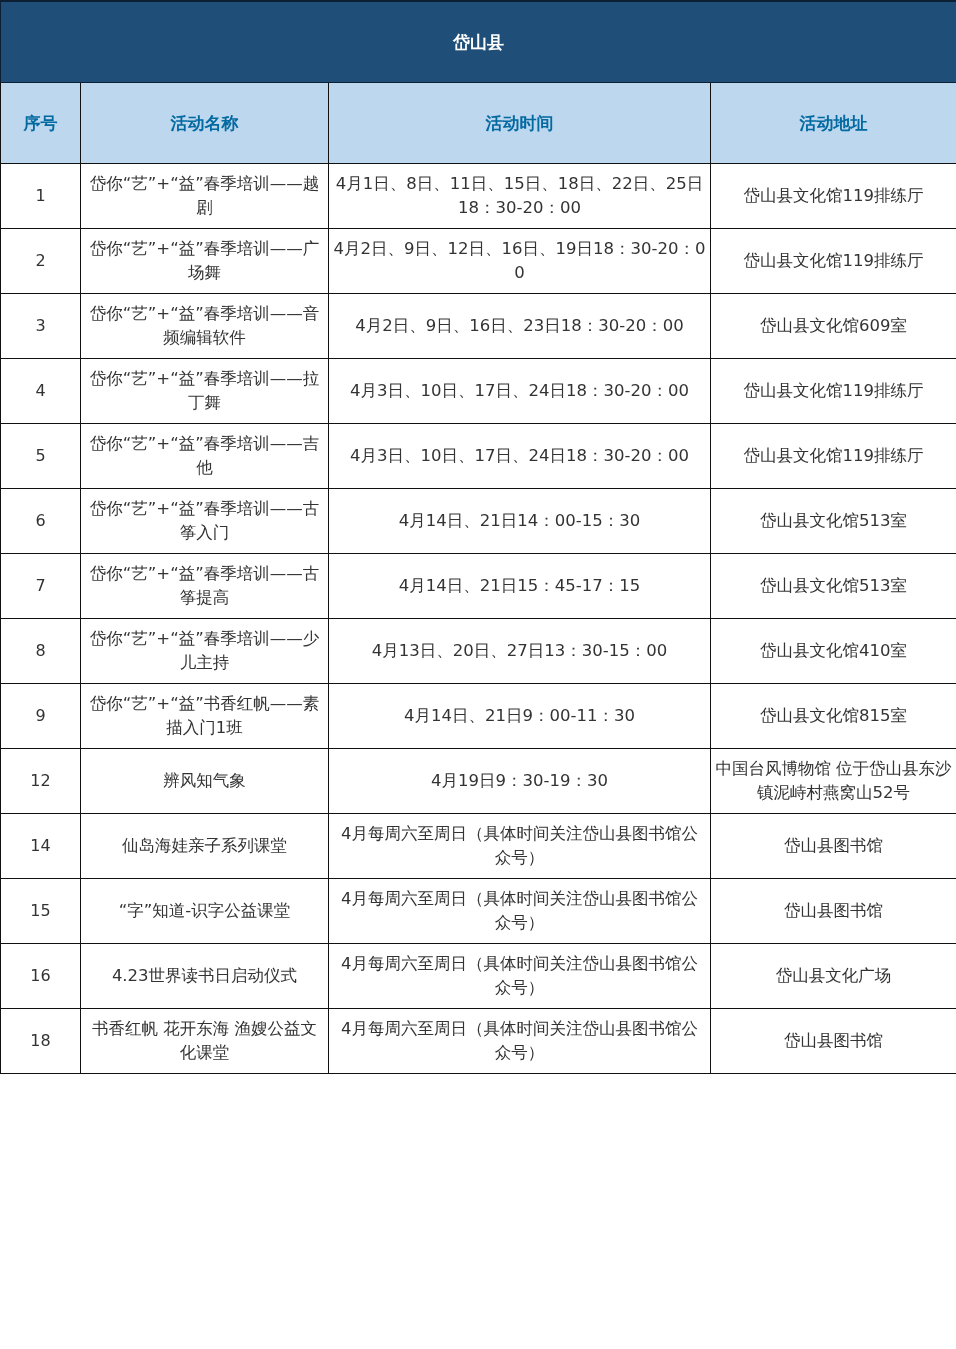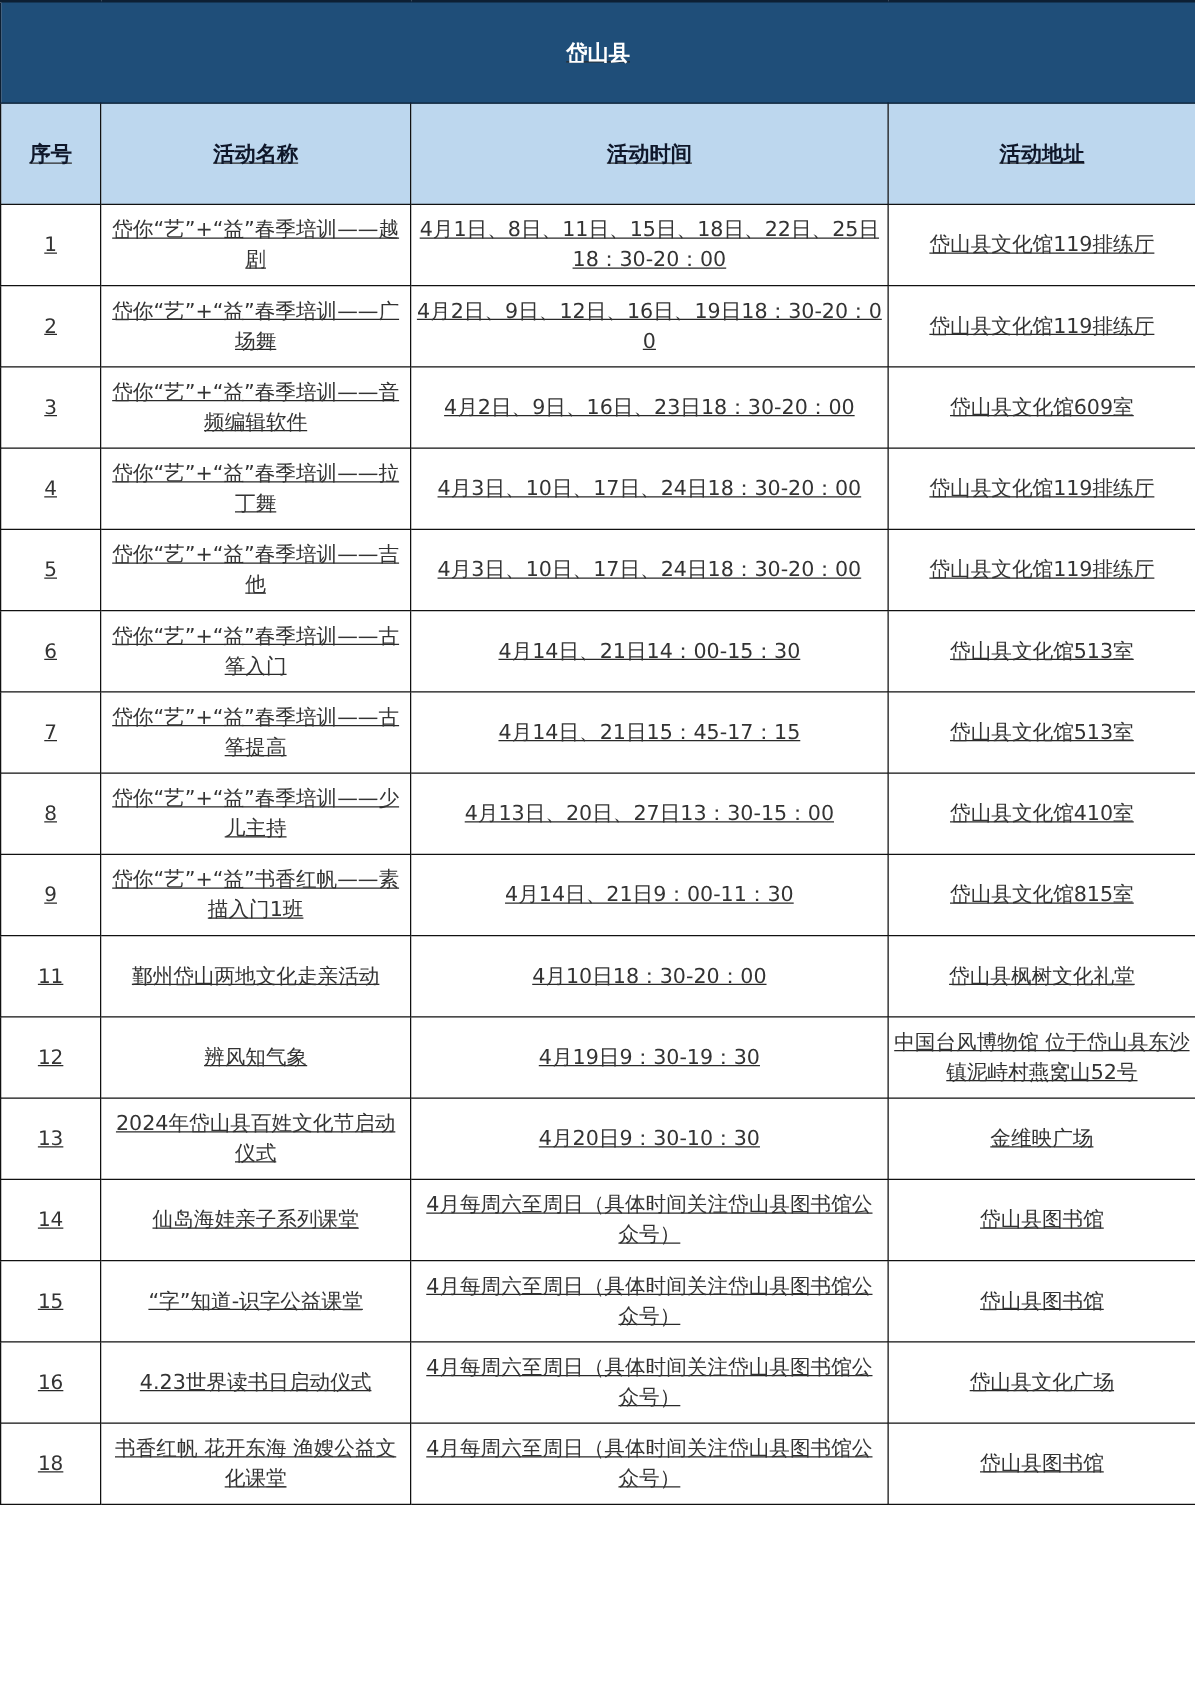--- a/index.html
+++ b/index.html
@@ -1,21 +1,20 @@
 <!DOCTYPE html>
 <html><head>
 <meta charset="utf-8">
 <style>
   html, body { margin: 0; padding: 0; background: #ffffff; }
   body { width: 956px; height: 1349px; overflow: hidden; }
   .sheet {
     width: 872px;
     font-family: "DejaVu Sans", "Liberation Sans", sans-serif;
     color: #2a2a2a;
-    text-decoration: underline;
   }
   table.activities {
     border-collapse: collapse;
     table-layout: fixed;
     width: 956px;
   }
   table.activities col.c-no { width: 80px; }
   table.activities col.c-name { width: 248px; }
   table.activities col.c-time { width: 382px; }
   table.activities col.c-addr { width: 246px; }
@@ -26,21 +25,21 @@
     font-weight: bold;
     font-size: 17px;
     text-align: center;
     vertical-align: middle;
     border: 1px solid #0d1f33;
     border-top: 2px solid #0d1f33;
   }
   th.hdr {
     height: 78px;
     background: #bdd7ee;
-    color: #0f172a;
+    color: #0369a1;
     font-weight: bold;
     font-size: 17px;
     text-align: center;
     vertical-align: middle;
     border: 1.5px solid #111111;
   }
   td.cell {
     height: 64px;
     padding: 0 4px;
     font-size: 16.5px;
@@ -124,36 +123,24 @@
           <td class="cell">4月13日、20日、27日13：30-15：00</td>
           <td class="cell">岱山县文化馆410室</td>
         </tr>
       <tr>
           <td class="cell no">9</td>
           <td class="cell">岱你“艺”+“益”书香红帆——素描入门1班</td>
           <td class="cell">4月14日、21日9：00-11：30</td>
           <td class="cell">岱山县文化馆815室</td>
         </tr>
       <tr>
-          <td class="cell no">11</td>
-          <td class="cell">鄞州岱山两地文化走亲活动</td>
-          <td class="cell">4月10日18：30-20：00</td>
-          <td class="cell">岱山县枫树文化礼堂</td>
-        </tr>
-      <tr>
           <td class="cell no">12</td>
           <td class="cell">辨风知气象</td>
           <td class="cell">4月19日9：30-19：30</td>
           <td class="cell">中国台风博物馆 位于岱山县东沙镇泥峙村燕窝山52号</td>
-        </tr>
-      <tr>
-          <td class="cell no">13</td>
-          <td class="cell">2024年岱山县百姓文化节启动仪式</td>
-          <td class="cell">4月20日9：30-10：30</td>
-          <td class="cell">金维映广场</td>
         </tr>
       <tr>
           <td class="cell no">14</td>
           <td class="cell">仙岛海娃亲子系列课堂</td>
           <td class="cell">4月每周六至周日（具体时间关注岱山县图书馆公众号）</td>
           <td class="cell">岱山县图书馆</td>
         </tr>
       <tr>
           <td class="cell no">15</td>
           <td class="cell">“字”知道-识字公益课堂</td>

